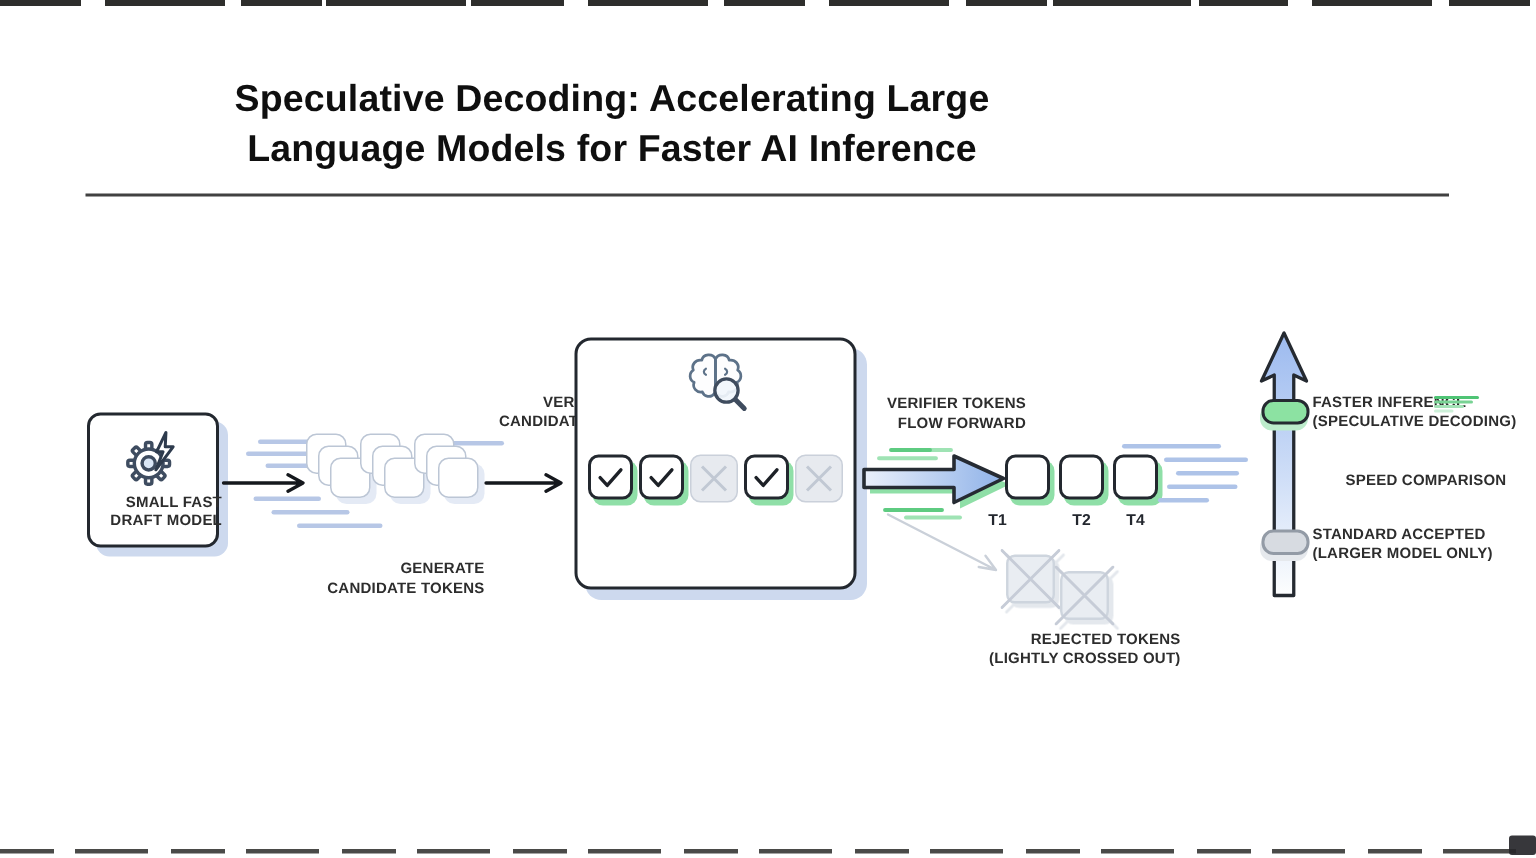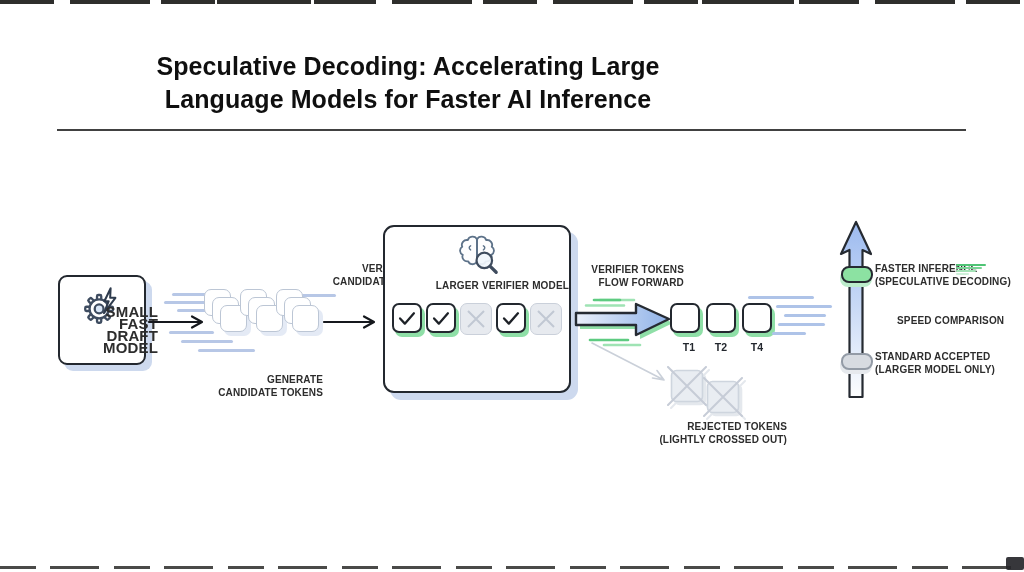--- a/index.html
+++ b/index.html
@@ -26,21 +26,21 @@
     font-size:25px;line-height:33px;font-weight:700;letter-spacing:.1px;}
   .divider{left:57px;top:129px;width:909px;height:0;border-top:2px solid #414141;}
 
   .lbl{font-size:10px;font-weight:700;color:#2d2d2d;letter-spacing:.15px;line-height:13px;text-align:right;}
   .lbl-left{text-align:left;}
 
   
   .draft-box{left:58px;top:275px;width:84px;height:86px;background:#fff;border:2.2px solid #23282f;
     border-radius:9px;box-shadow:6px 6px 0 #cdd9ee;}
   .draft-box .icon-wrap{position:absolute;left:19px;top:6px;width:46px;height:46px;}
-  .draft-box .lbl{position:absolute;left:14px;bottom:9px;width:100%;font-size:15px;line-height:12px;}
+  .draft-box .lbl{position:absolute;left:4px;bottom:9px;width:100%;font-size:10px;line-height:12px;}
 
   
   .spdline{background:#b7c7e6;border-radius:2px;}
   .stack{width:44px;height:44px;}
   .stack .sq{position:absolute;width:25px;height:25px;background:#fff;border:1.6px solid #bcc6d5;border-radius:7px;}
   .stack .sq.s1{left:0;top:0;}
   .stack .sq.s2{left:8px;top:8px;}
   .stack .sq.s3{left:16px;top:16px;box-shadow:4px 4px 0 rgba(201,214,236,.5);}
 
   
@@ -163,21 +163,20 @@
         <g stroke="#5d7289" stroke-width="2" fill="#fdfdfe" stroke-linejoin="round" stroke-linecap="round">
           <path d="M29 7 c-2 -4.5 -9 -4 -10 .8 c-4.5 -.8 -7.8 3.4 -6.2 7.2 c-3.4 2.2 -3 7.4 .6 9 c-1.6 4 2 7.8 6 7 c1 3.6 6.4 4.4 8.6 1.4 l1 -1.6 Z"></path>
           <path d="M29 7 c2 -4.5 9 -4 10 .8 c4.5 -.8 7.8 3.4 6.2 7.2 c3.4 2.2 3 7.4 -.6 9 c1.6 4 -2 7.8 -6 7 c-1 3.6 -6.4 4.4 -8.6 1.4 l-1 -1.6 Z"></path>
           <path d="M29 8 V30" fill="none"></path>
           <path d="M22 14 c-2 1 -2 3.5 0 4.5 M36 14 c2 1 2 3.5 0 4.5" fill="none" stroke-width="1.6"></path>
         </g>
         <circle cx="37" cy="30" r="8.5" fill="#f1f6fc" fill-opacity="0.92" stroke="#3f4c5e" stroke-width="2.4"></circle>
         <line x1="43.5" y1="36.5" x2="50" y2="43" stroke="#3f4c5e" stroke-width="3.6" stroke-linecap="round"></line>
       </svg>
     </div>
-    <div class="lbl vlabel">LARGER VERIFIER MODEL</div>
     <div class="vtok-row">
       <div class="vtok tok-check">
         <svg class="check-icon" width="26" height="26" viewBox="0 0 30 30">
             <path d="M7 15.5 L12.5 21.5 L23 9.5" stroke="#1d2127" stroke-width="2.6" fill="none" stroke-linecap="round" stroke-linejoin="round"></path>
           </svg>
 
       </div>
       <div class="vtok tok-check">
         <svg class="check-icon" width="26" height="26" viewBox="0 0 30 30">
             <path d="M7 15.5 L12.5 21.5 L23 9.5" stroke="#1d2127" stroke-width="2.6" fill="none" stroke-linecap="round" stroke-linejoin="round"></path>
@@ -226,21 +225,21 @@
   </svg>
 
   <svg class="abs" style="left:588px;top:340px;" width="88" height="48" viewBox="0 0 88 48">
     <path d="M4 3 L74 39 M64.5 38 L76 40 L69 30.5" stroke="#cad0d9" stroke-width="1.6" fill="none" stroke-linecap="round" stroke-linejoin="round"></path>
   </svg>
 
 
   <div class="abs otok" style="left:670px;top:303px;"></div>
   <div class="abs otok" style="left:706px;top:303px;"></div>
   <div class="abs otok" style="left:742px;top:303px;"></div>
-  <div class="abs otok-lbl" style="left:674px;top:341px;">T1</div>
+  <div class="abs otok-lbl" style="left:650px;top:341px;">T1</div>
   <div class="abs otok-lbl" style="left:706px;top:341px;">T2</div>
   <div class="abs otok-lbl" style="left:742px;top:341px;">T4</div>
 
   <div class="abs spdline-blue" style="left:748px;top:296px;width:66px;height:2.5px;"></div>
   <div class="abs spdline-blue" style="left:776px;top:305px;width:56px;height:3px;"></div>
   <div class="abs spdline-blue" style="left:784px;top:314px;width:42px;height:3px;"></div>
   <div class="abs spdline-blue" style="left:778px;top:323px;width:47px;height:3px;"></div>
   <div class="abs spdline-blue" style="left:772px;top:332px;width:34px;height:2.5px;"></div>
 
   <svg class="abs" style="left:667px;top:366px;filter:drop-shadow(3px 3px 0 rgba(206,213,223,.55));" width="40" height="40" viewBox="0 0 40 40">

